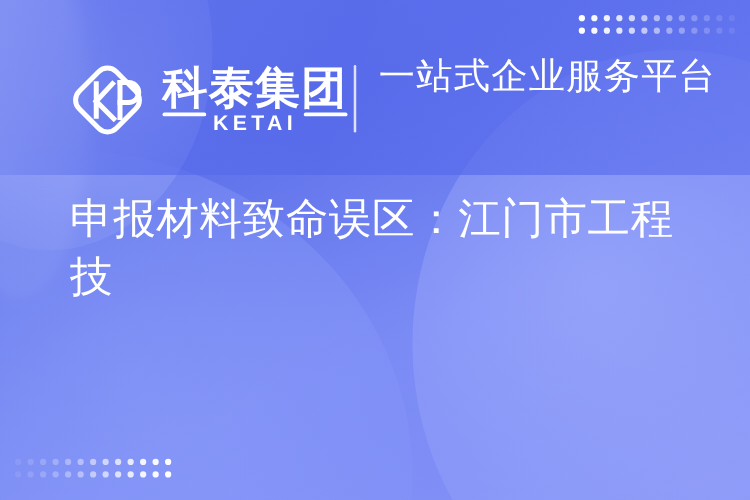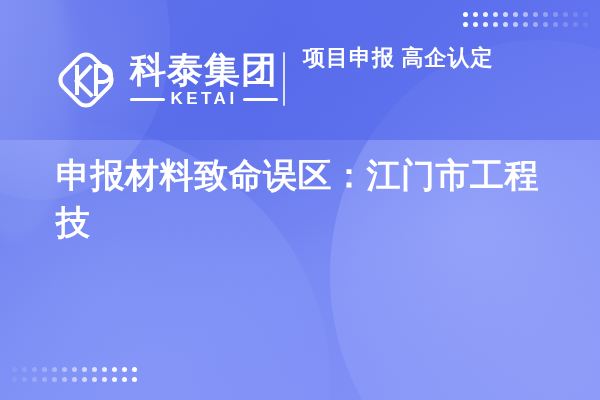--- a/index.html
+++ b/index.html
@@ -105,21 +105,20 @@
   .logo-cn {
     font-size: 36px;
     line-height: 36px;
     font-weight: 700;
     color: #ffffff;
     letter-spacing: 1px;
     white-space: nowrap;
   }
   .logo-en-row {
     display: flex;
-    align-items: center;
     gap: 5px;
   }
   .logo-rule { flex: 1 1 auto; height: 3px; background: #ffffff; border-radius: 2px; min-width: 10px; }
   .logo-en {
     font-size: 17px;
     line-height: 18px;
     font-weight: 700;
     color: #ffffff;
     letter-spacing: 3.5px;
     white-space: nowrap;
@@ -161,21 +160,21 @@
 
   
   .title-block {
     position: absolute;
     left: 56px; top: 152px;
     width: 512px;
   }
   .title-text {
     font-size: 34px;
     line-height: 47px;
-    font-weight: 700;
+    font-weight: 400;
     color: #ffffff;
     letter-spacing: 0.5px;
     text-align: left;
   }
 </style>
 </head>
 <body>
 
 <div class="banner">
 
@@ -277,20 +276,20 @@
         <span class="logo-rule"></span>
         <span class="logo-en">KETAI</span>
         <span class="logo-rule"></span>
       </span>
     </span>
   </div>
 
   <div class="header-divider"></div>
 
   <div class="tagline">
-    <span class="tagline-sub">项目申报 高企认定</span>
+    <span class="tagline-main">一站式企业服务平台</span>
   </div>
 
   <div class="title-block">
     <div class="title-text">申报材料致命误区：江门市工程技</div>
   </div>
 
 </div>
 
 </body></html>

